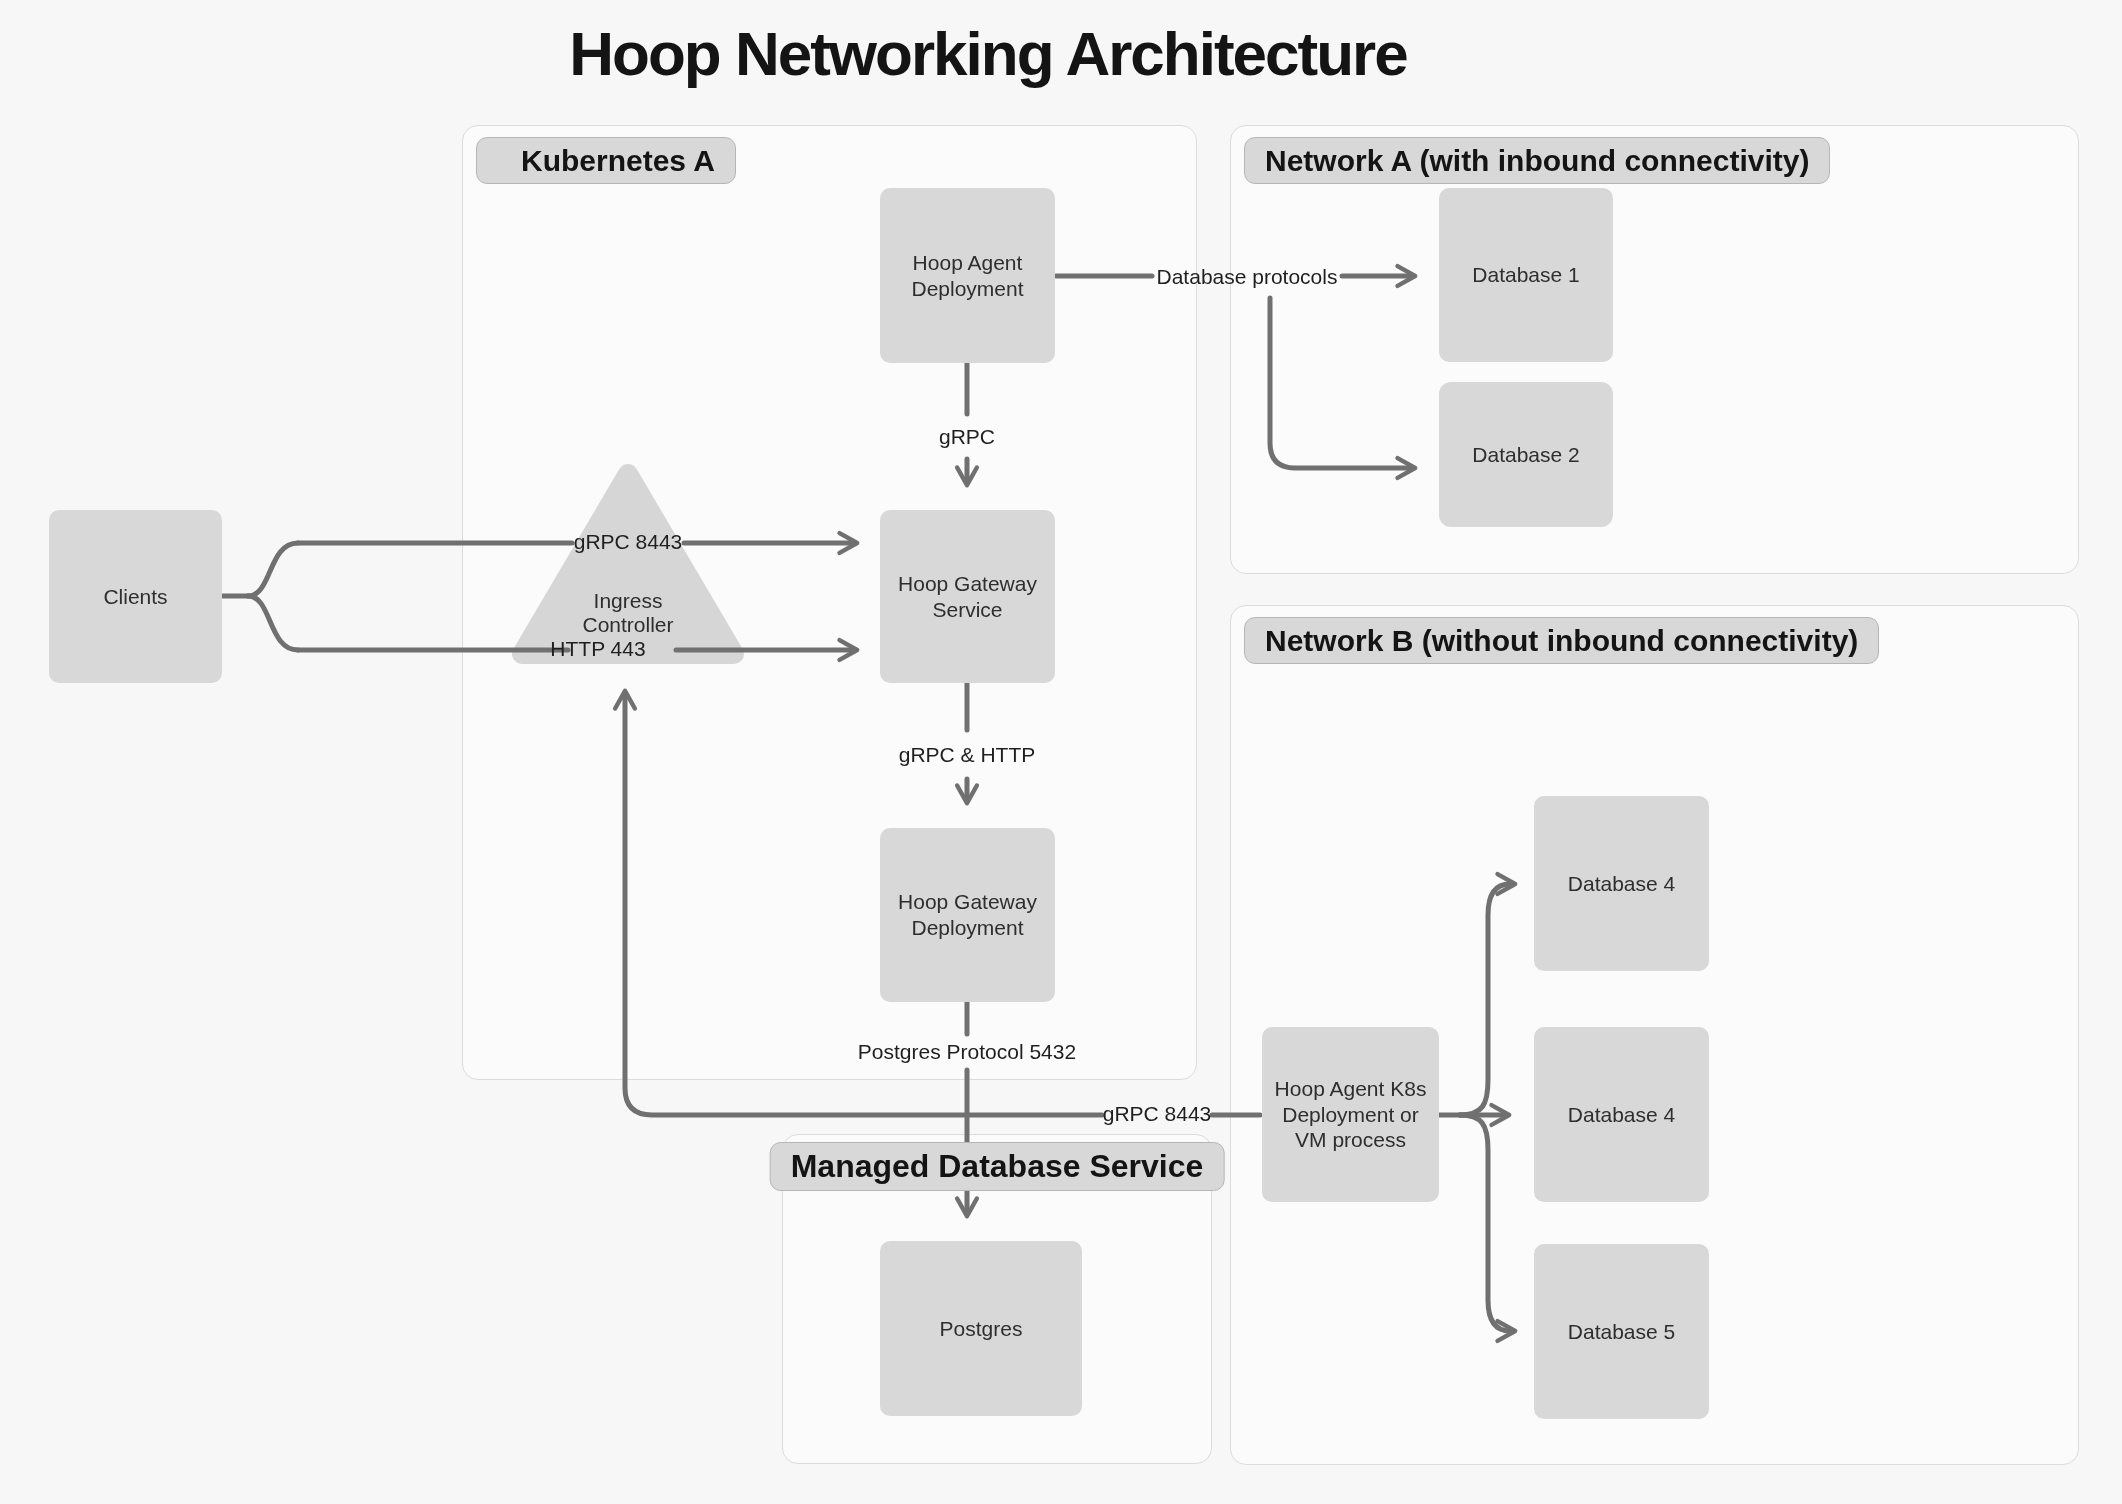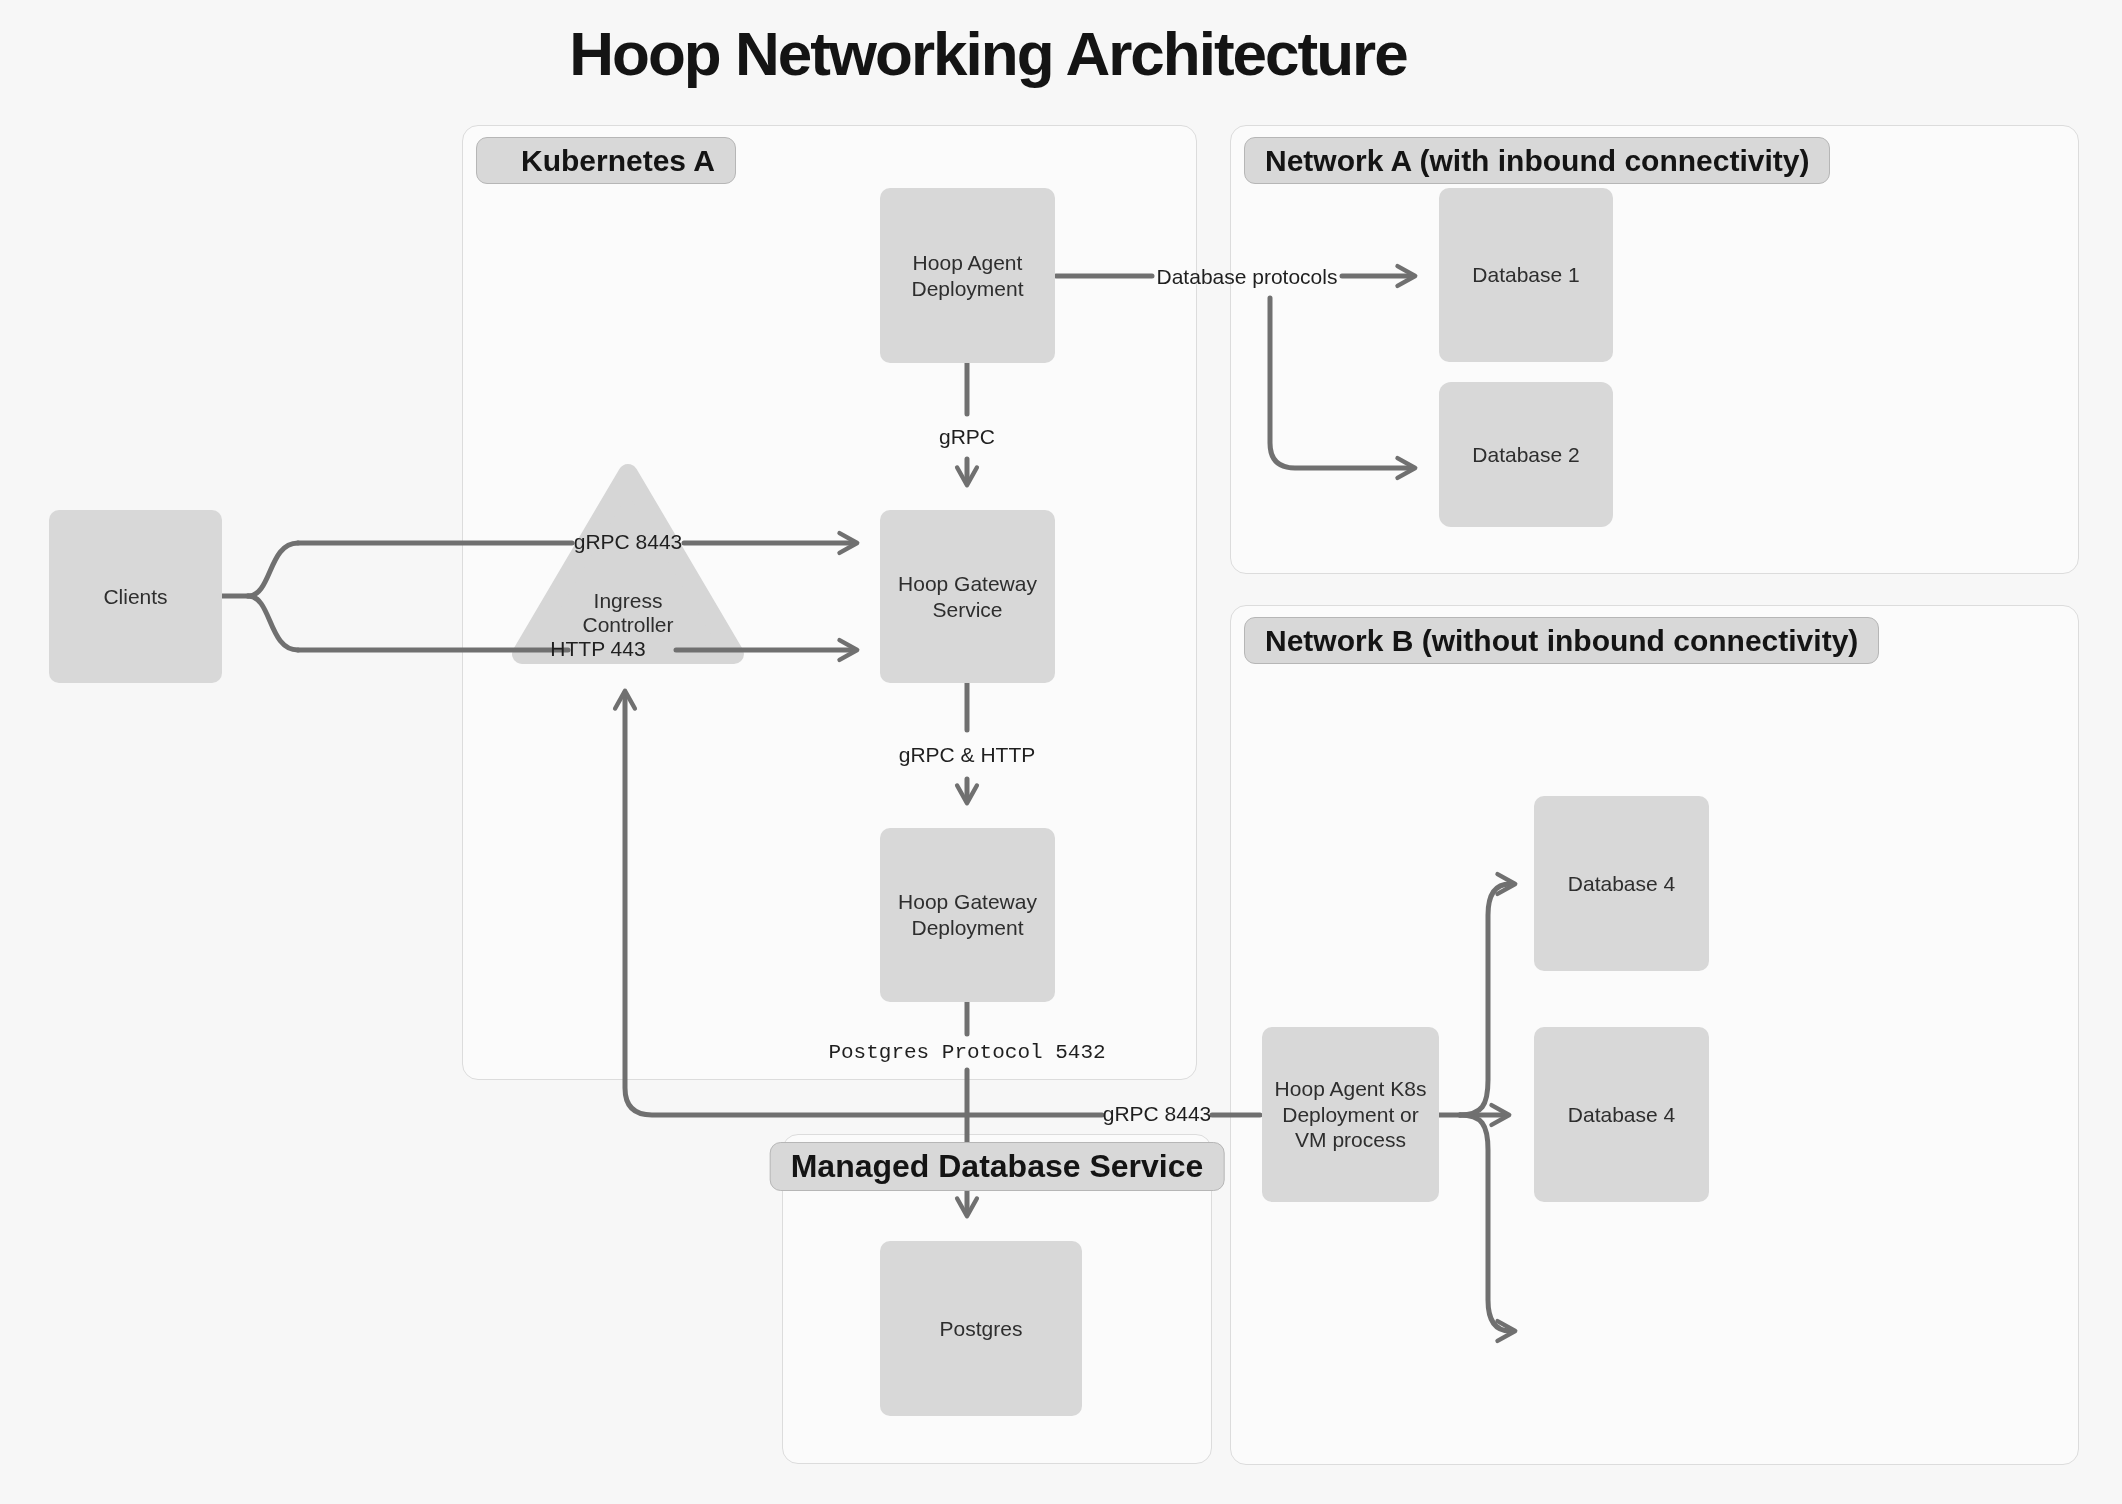--- a/index.html
+++ b/index.html
@@ -199,29 +199,32 @@
     </div>
 
     <div class="node" style="left:1534px; top:796px; width:175px; height:175px;">
       <div>Database 4</div>
     </div>
 
     <div class="node" style="left:1534px; top:1027px; width:175px; height:175px;">
       <div>Database 4</div>
     </div>
 
+    <div class="node" style="left:1534px; top:1244px; width:175px; height:175px;">
+      <div>Database 5</div>
+    </div>
 
     <div class="node" style="left:1262px; top:1027px; width:177px; height:175px;">
       <div>Hoop Agent K8s</div>
       <div>Deployment or</div>
       <div>VM process</div>
     </div>
 
     <div class="edge-label" style="left:1247px; top:277px;">Database protocols</div>
     <div class="edge-label" style="left:967px; top:437px;">gRPC</div>
     <div class="edge-label" style="left:628px; top:542px;">gRPC 8443</div>
     <div class="edge-label" style="left:598px; top:649px;">HTTP 443</div>
     <div class="edge-label" style="left:967px; top:755px;">gRPC &amp; HTTP</div>
-    <div class="edge-label" style="left:967px; top:1052px;font-family:Liberation Mono, monospace;">Postgres Protocol 5432</div>
+    <div class="edge-label" style="left:967px; top:1052px;">Postgres Protocol 5432</div>
     <div class="edge-label" style="left:1157px; top:1114px;">gRPC 8443</div>
 
   </div>
 </div>
 
 </body></html>

